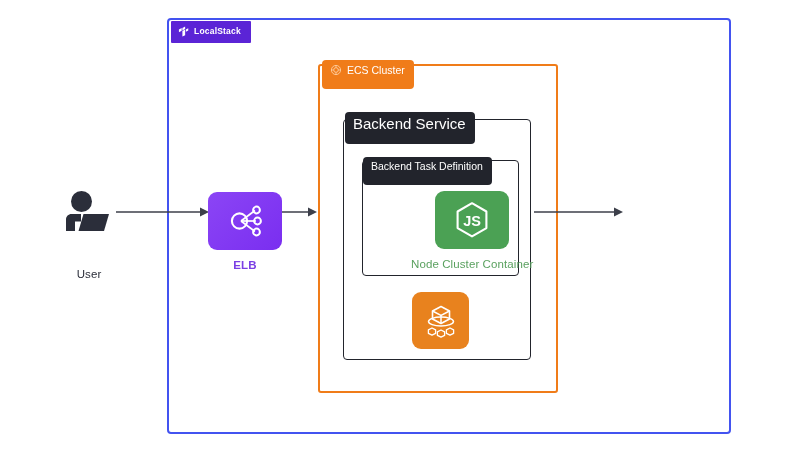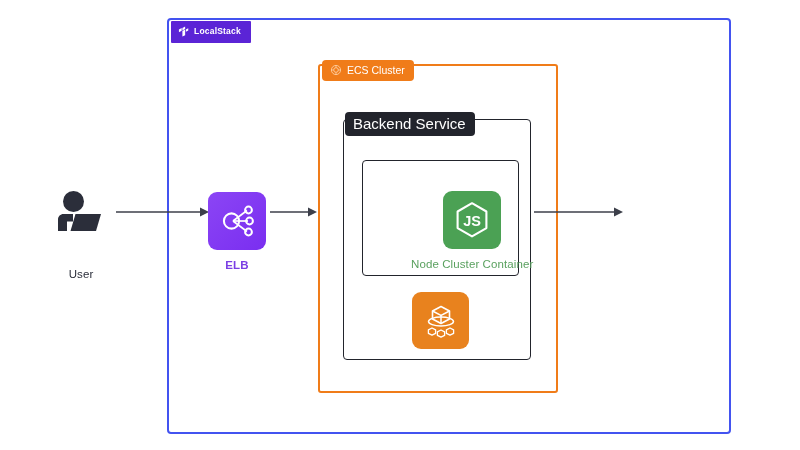--- a/index.html
+++ b/index.html
@@ -20,21 +20,21 @@
   }
 
   
   .node {
     position: absolute;
     display: flex;
     flex-direction: column;
     align-items: center;
   }
   .node-icon {
-    width: 58px;
+    width: 74px;
     height: 58px;
     border-radius: 9px;
     display: flex;
     align-items: center;
     justify-content: center;
   }
   .node-caption {
     margin-top: 9px;
     font-size: 11.5px;
     letter-spacing: .1px;
@@ -97,21 +97,21 @@
     border-radius: 4px;
     background: #ffffff;
   }
 
   
   .tag {
     position: absolute;
     display: flex;
     align-items: center;
     gap: 5px;
-    padding: 4px 9px 5px 8px;
+    padding: 4px 9px 13px 8px;
     border-radius: 4px;
     font-size: 10.5px;
     color: #ffffff;
     white-space: nowrap;
     line-height: 1;
   }
   #localstack-tag {
     left: 171px; top: 21px;
     background: #5b24d6;
     padding: 5px 10px 6px 7px;
@@ -196,20 +196,23 @@
         <line x1="16.6" y1="12" x2="21.2" y2="12" stroke="#ffd8b0" stroke-width="1.5"></line>
       </svg>
     </span>
     <span>ECS Cluster</span>
   </div>
 
   <div class="tag" id="backend-service-tag">
     <span>Backend Service</span>
   </div>
 
+  <div class="tag" id="task-definition-tag">
+    <span>Backend Task Definition</span>
+  </div>
 
   <div class="node" id="user-node">
     <div class="node-icon">
       <svg width="56" height="50" viewBox="0 0 56 50">
         <circle cx="20.5" cy="11.5" r="10.5" fill="#2b2e3a"></circle>
         <path d="M5 41 L5 29.5 C5 26.4 7.4 24 10.5 24 L20 24 L20 31.5 L14 31.5 L14 41 Z" fill="#2b2e3a"></path>
         <path d="M22.5 24 L48 24 L43 41 L17.5 41 Z" fill="#2b2e3a"></path>
       </svg>
     </div>
     <div class="node-caption" id="user-caption">User</div>

